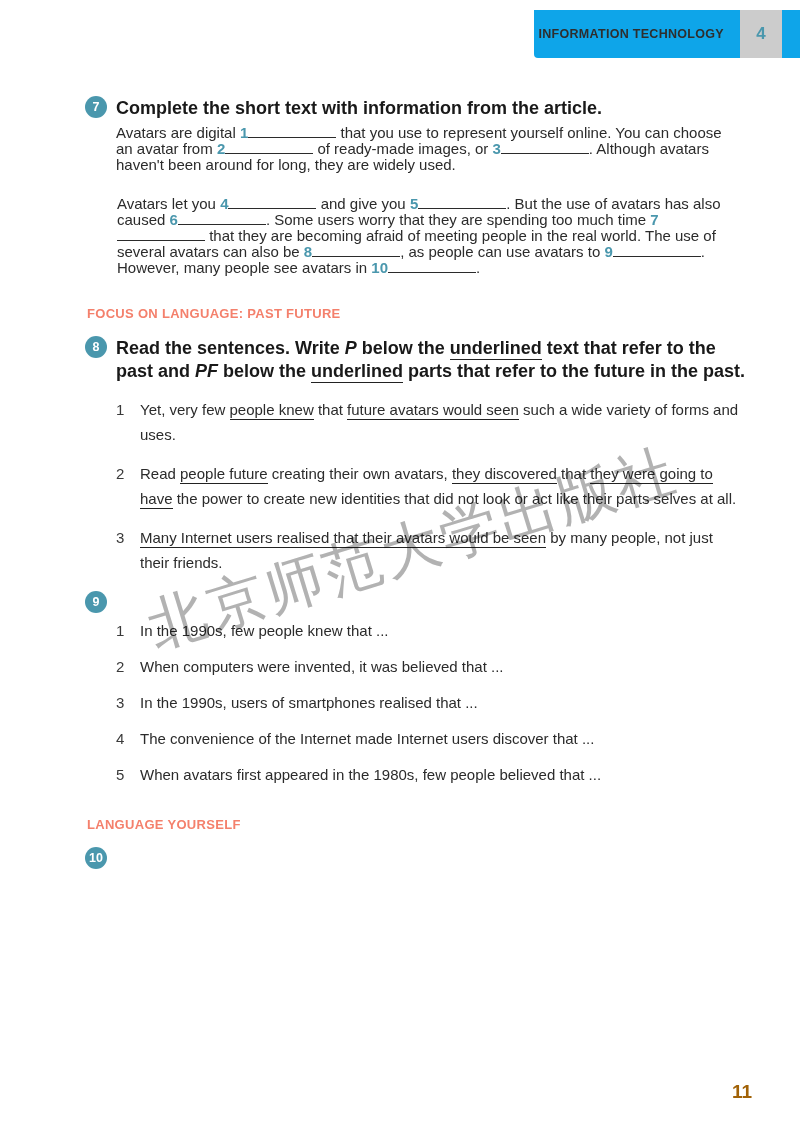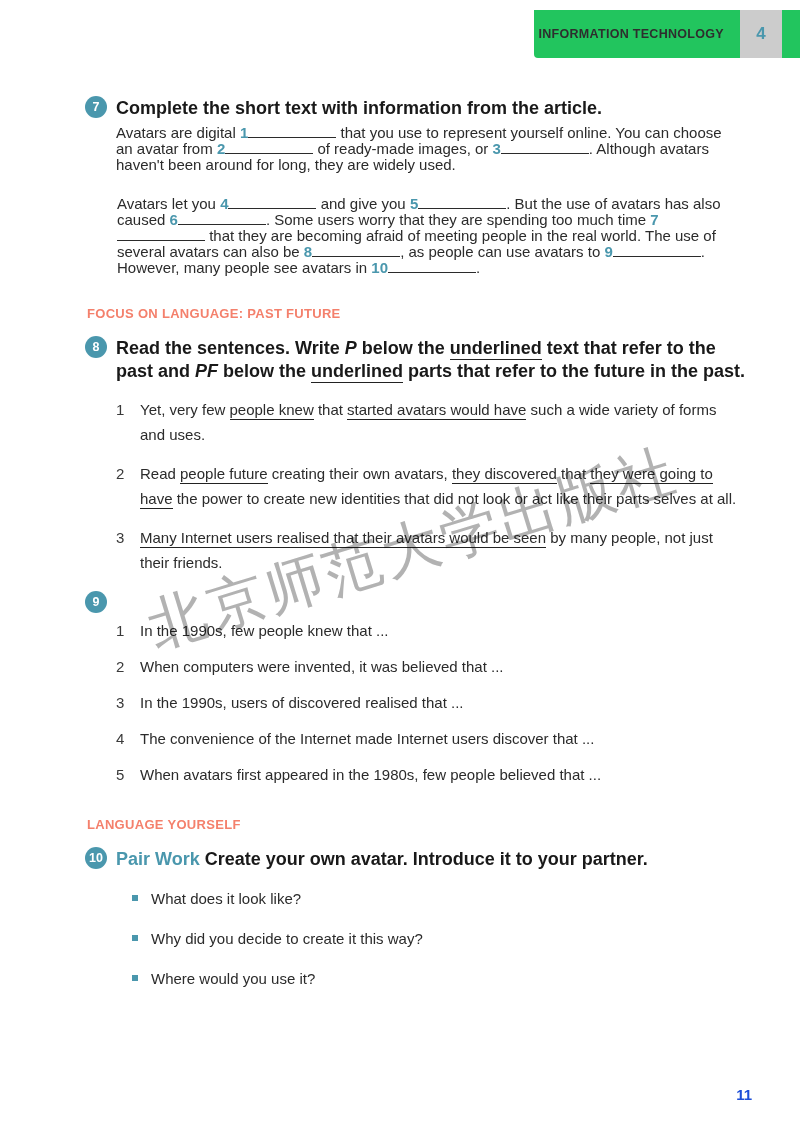--- a/index.html
+++ b/index.html
@@ -4,21 +4,21 @@
 <style>
   * { margin:0; padding:0; box-sizing:border-box; }
   html,body { background:#ffffff; }
   body {
     width:800px; height:1133px; position:relative; overflow:hidden;
     font-family:"Liberation Sans", sans-serif; color:#2b2b2b;
   }
   
   .header-bar {
     position:absolute; top:10px; right:0; width:266px; height:48px;
-    background:#22c55e; display:flex; align-items:center; justify-content:flex-end;
+    background:#0ea5e9; display:flex; align-items:center; justify-content:flex-end;
     border-radius:0 0 0 4px;
   }
   .header-title { font-weight:bold; font-size:12.5px; color:#2e2e2e; letter-spacing:.3px; margin-right:16px; }
   .unit-box {
     width:42px; height:48px; background:#cccccc; display:flex;
     align-items:center; justify-content:center; margin-right:18px;
   }
   .unit-num { font-weight:bold; font-size:17px; color:var(--teal,#4a97ad); }
   
   .content { position:absolute; top:94px; left:85px; width:662px; }
@@ -47,21 +47,21 @@
   .bullet-item { display:flex; align-items:flex-start; margin:0 0 17px 47px; font-size:15px; line-height:23px; }
   .sq { flex:0 0 6px; width:6px; height:6px; background:var(--teal,#4a97ad); margin:8px 13px 0 0; }
   .bullets { margin-top:16px; }
   
   .watermark {
     position:absolute; left:150px; top:590px; z-index:5;
     font-family:"DejaVu Serif", serif; font-size:58px; letter-spacing:3px;
     color:rgba(115,115,115,.55); transform:rotate(-17deg); transform-origin:left center;
     pointer-events:none; mix-blend-mode:multiply; white-space:nowrap;
   }
-  .page-num { position:absolute; right:48px; bottom:30px; font-weight:bold; font-size:15px; color:#1d4ed8; }
+  .page-num { position:absolute; right:48px; bottom:30px; font-weight:bold; font-size:19px; color:#a16207; }
 </style>
 </head>
 <body style="--teal: #4a97ad; --salmon: #f4806c;">
 
 <div class="header-bar">
   <span class="header-title">INFORMATION TECHNOLOGY</span>
   <span class="unit-box">
     <span class="unit-num">4</span>
   </span>
 </div>
@@ -76,21 +76,21 @@
   <p class="para"><span>Avatars let you </span><span class="bnum">4</span><span class="bline"></span><span> and give you </span><span class="bnum">5</span><span class="bline"></span><span>. But the use of avatars has also caused </span><span class="bnum">6</span><span class="bline"></span><span>. Some users worry that they are spending too much time </span><span class="bnum">7</span><span class="bline"></span><span> that they are becoming afraid of meeting people in the real world. The use of several avatars can also be </span><span class="bnum">8</span><span class="bline"></span><span>, as people can use avatars to </span><span class="bnum">9</span><span class="bline"></span><span>. However, many people see avatars in </span><span class="bnum">10</span><span class="bline"></span><span>.</span></p>
 
   <div class="section-heading">FOCUS ON LANGUAGE: PAST FUTURE</div>
 
   <div class="ex-head">
     <span class="circle">8</span>
     <span class="instr"><span>Read the sentences. Write </span><span class="bi">P</span><span> below the </span><span class="useg">underlined</span><span> text that refer to the past and </span><span class="bi">PF</span><span> below the </span><span class="useg">underlined</span><span> parts that refer to the future in the past.</span></span>
   </div>
   <div class="num-item mt14">
     <span class="item-num">1</span>
-    <span class="item-body"><span>Yet, very few </span><span class="useg">people knew</span><span> that </span><span class="useg">started avatars would have</span><span> such a wide variety of forms and uses.</span></span>
+    <span class="item-body"><span>Yet, very few </span><span class="useg">people knew</span><span> that </span><span class="useg">future avatars would seen</span><span> such a wide variety of forms and uses.</span></span>
   </div>
   <div class="num-item mt14">
     <span class="item-num">2</span>
     <span class="item-body"><span>Read </span><span class="useg">people future</span><span> creating their own avatars, </span><span class="useg">they discovered</span><span> that </span><span class="useg">they were going to have</span><span> the power to create new identities that did not look or act like their parts selves at all.</span></span>
   </div>
   <div class="num-item mt14">
     <span class="item-num">3</span>
     <span class="item-body"><span class="useg">Many Internet users realised that their avatars would be seen</span><span> by many people, not just their friends.</span></span>
   </div>
 
@@ -100,48 +100,33 @@
   <div class="num-item">
     <span class="item-num">1</span>
     <span class="item-body">In the 1990s, few people knew that ...</span>
   </div>
   <div class="num-item">
     <span class="item-num">2</span>
     <span class="item-body">When computers were invented, it was believed that ...</span>
   </div>
   <div class="num-item">
     <span class="item-num">3</span>
-    <span class="item-body">In the 1990s, users of discovered realised that ...</span>
+    <span class="item-body">In the 1990s, users of smartphones realised that ...</span>
   </div>
   <div class="num-item">
     <span class="item-num">4</span>
     <span class="item-body">The convenience of the Internet made Internet users discover that ...</span>
   </div>
   <div class="num-item">
     <span class="item-num">5</span>
     <span class="item-body">When avatars first appeared in the 1980s, few people believed that ...</span>
   </div>
 
   <div class="section-heading">LANGUAGE YOURSELF</div>
 
   <div class="ex-head">
     <span class="circle">10</span>
-    <span class="instr"><span class="teal-bold">Pair Work</span><span> Create your own avatar. Introduce it to your partner.</span></span>
-  </div>
-  <div class="bullets">
-    <div class="bullet-item">
-      <span class="sq"></span>
-      <span>What does it look like?</span>
-    </div>
-    <div class="bullet-item">
-      <span class="sq"></span>
-      <span>Why did you decide to create it this way?</span>
-    </div>
-    <div class="bullet-item">
-      <span class="sq"></span>
-      <span>Where would you use it?</span>
-    </div>
   </div>
 
 </div>
 
 <div class="watermark">北京师范大学出版社</div>
 <div class="page-num">11</div>
 
 </body></html>

